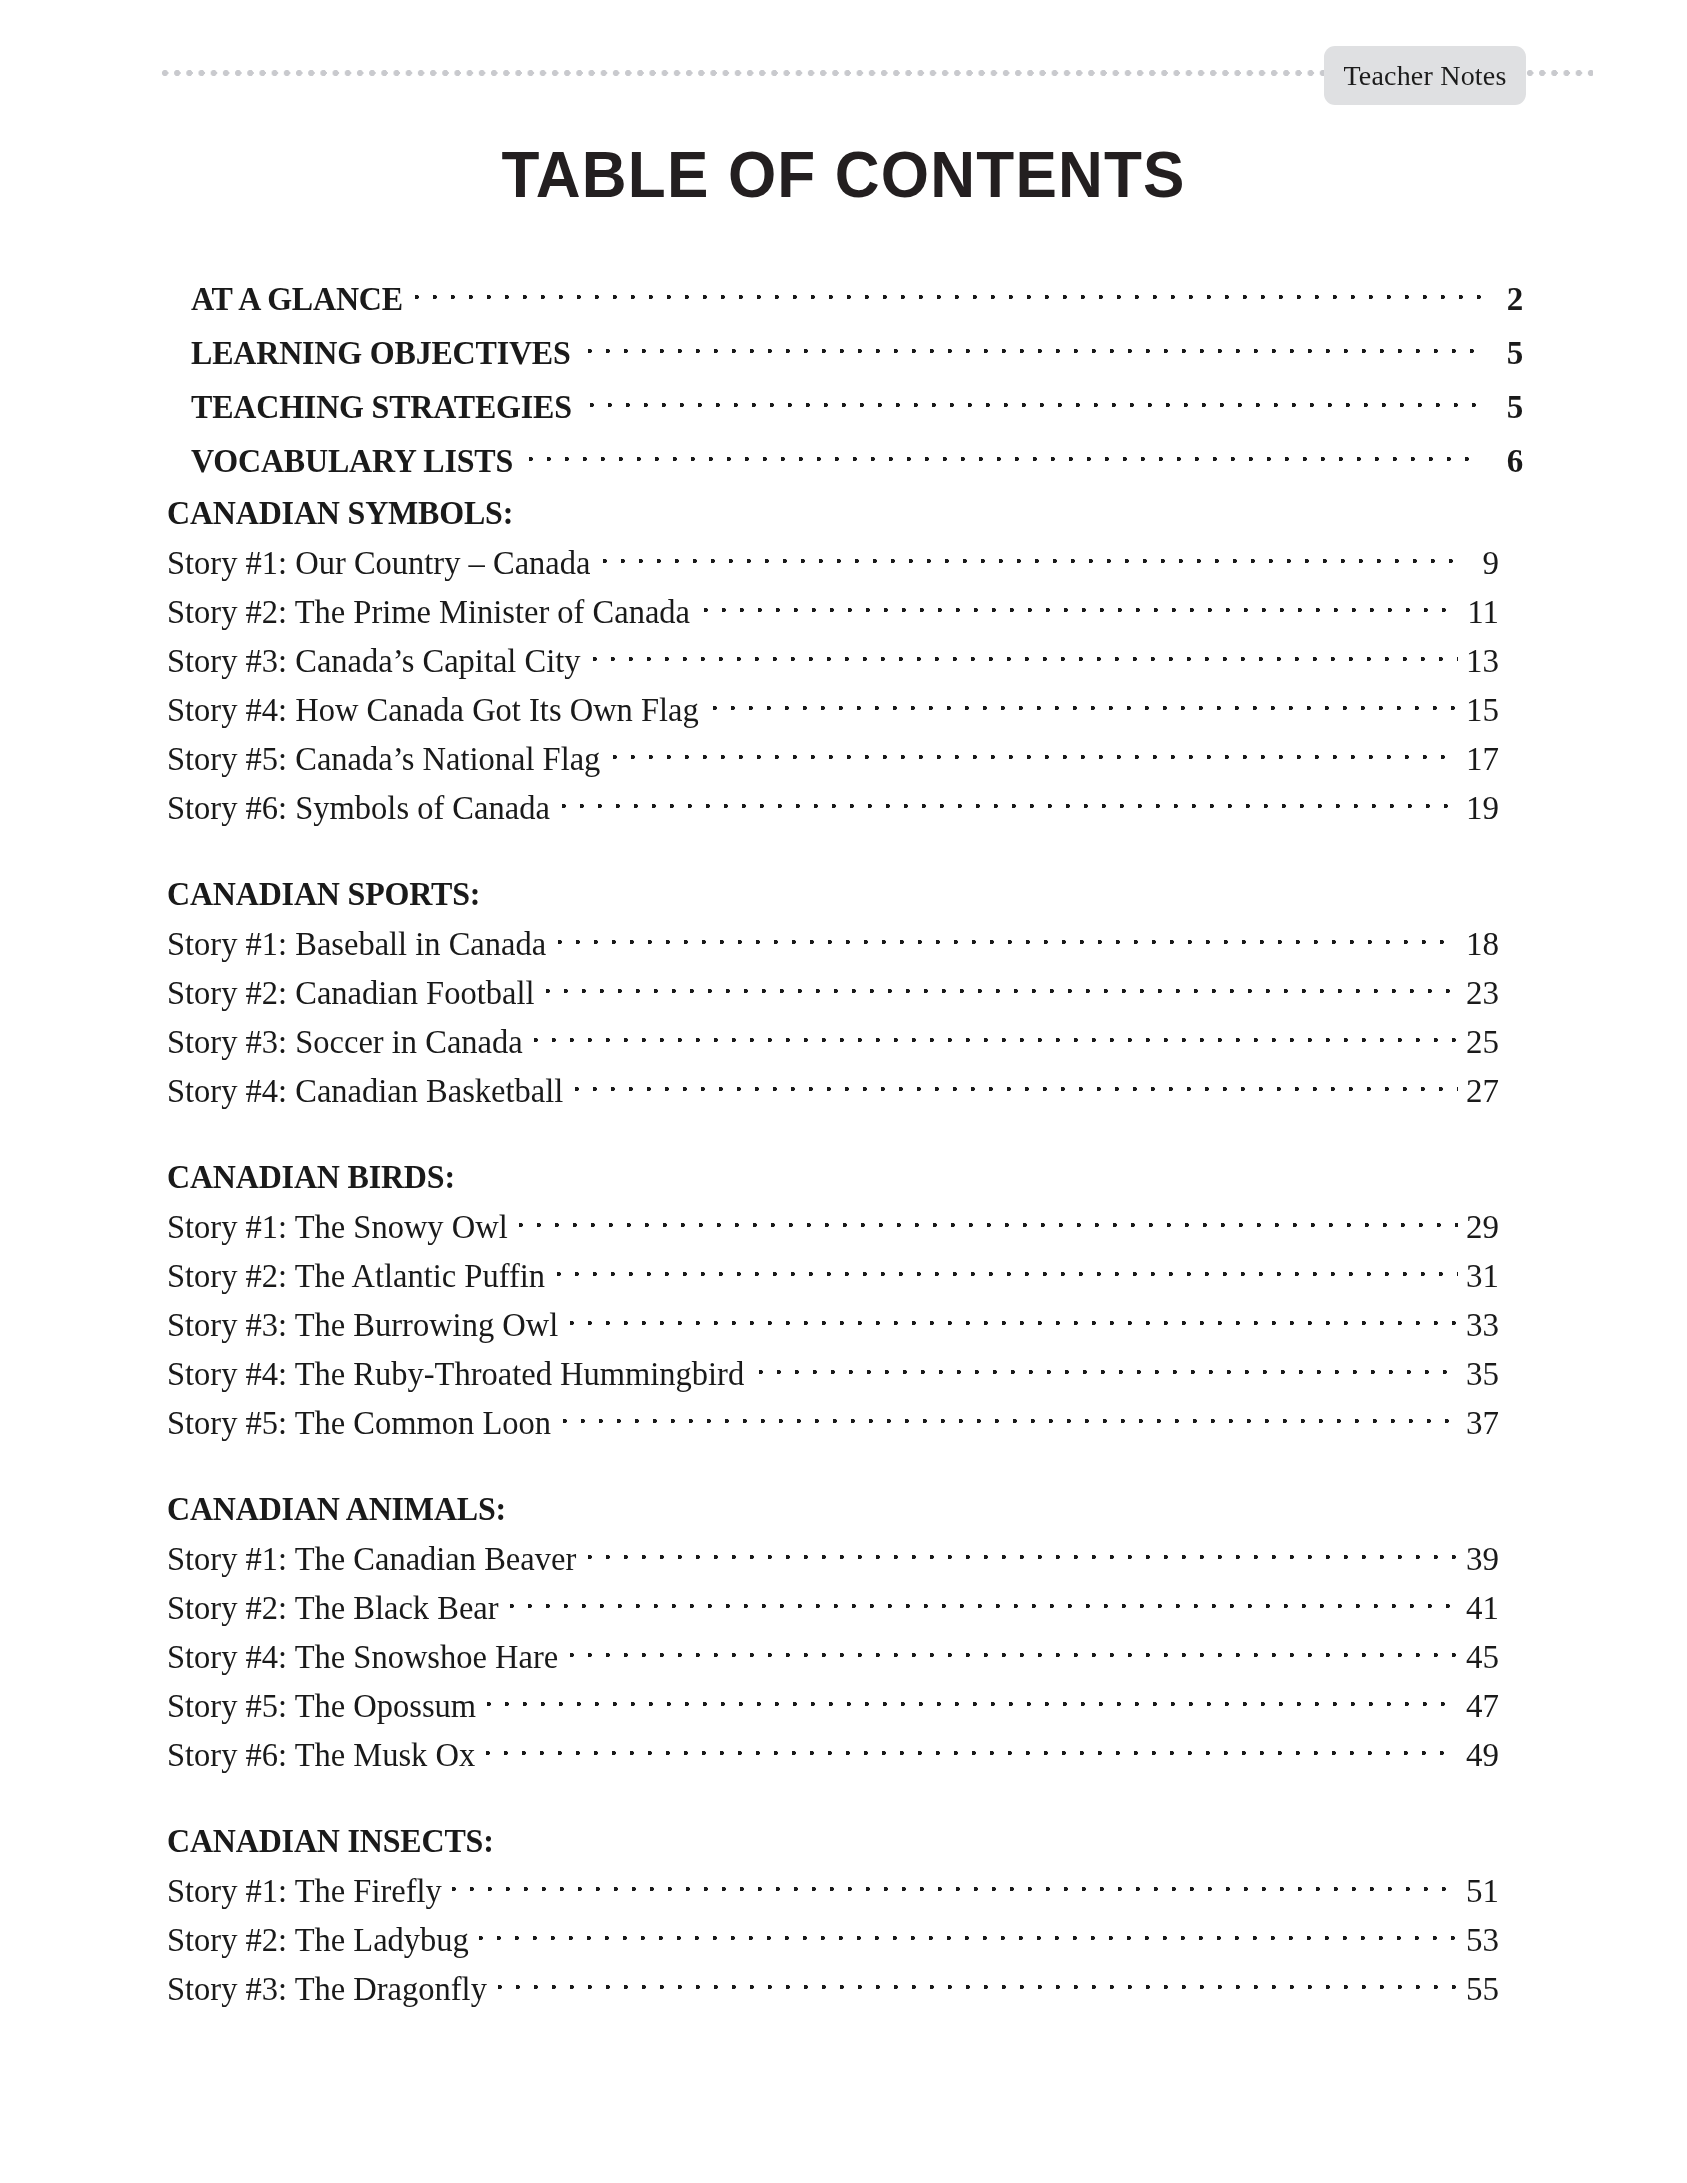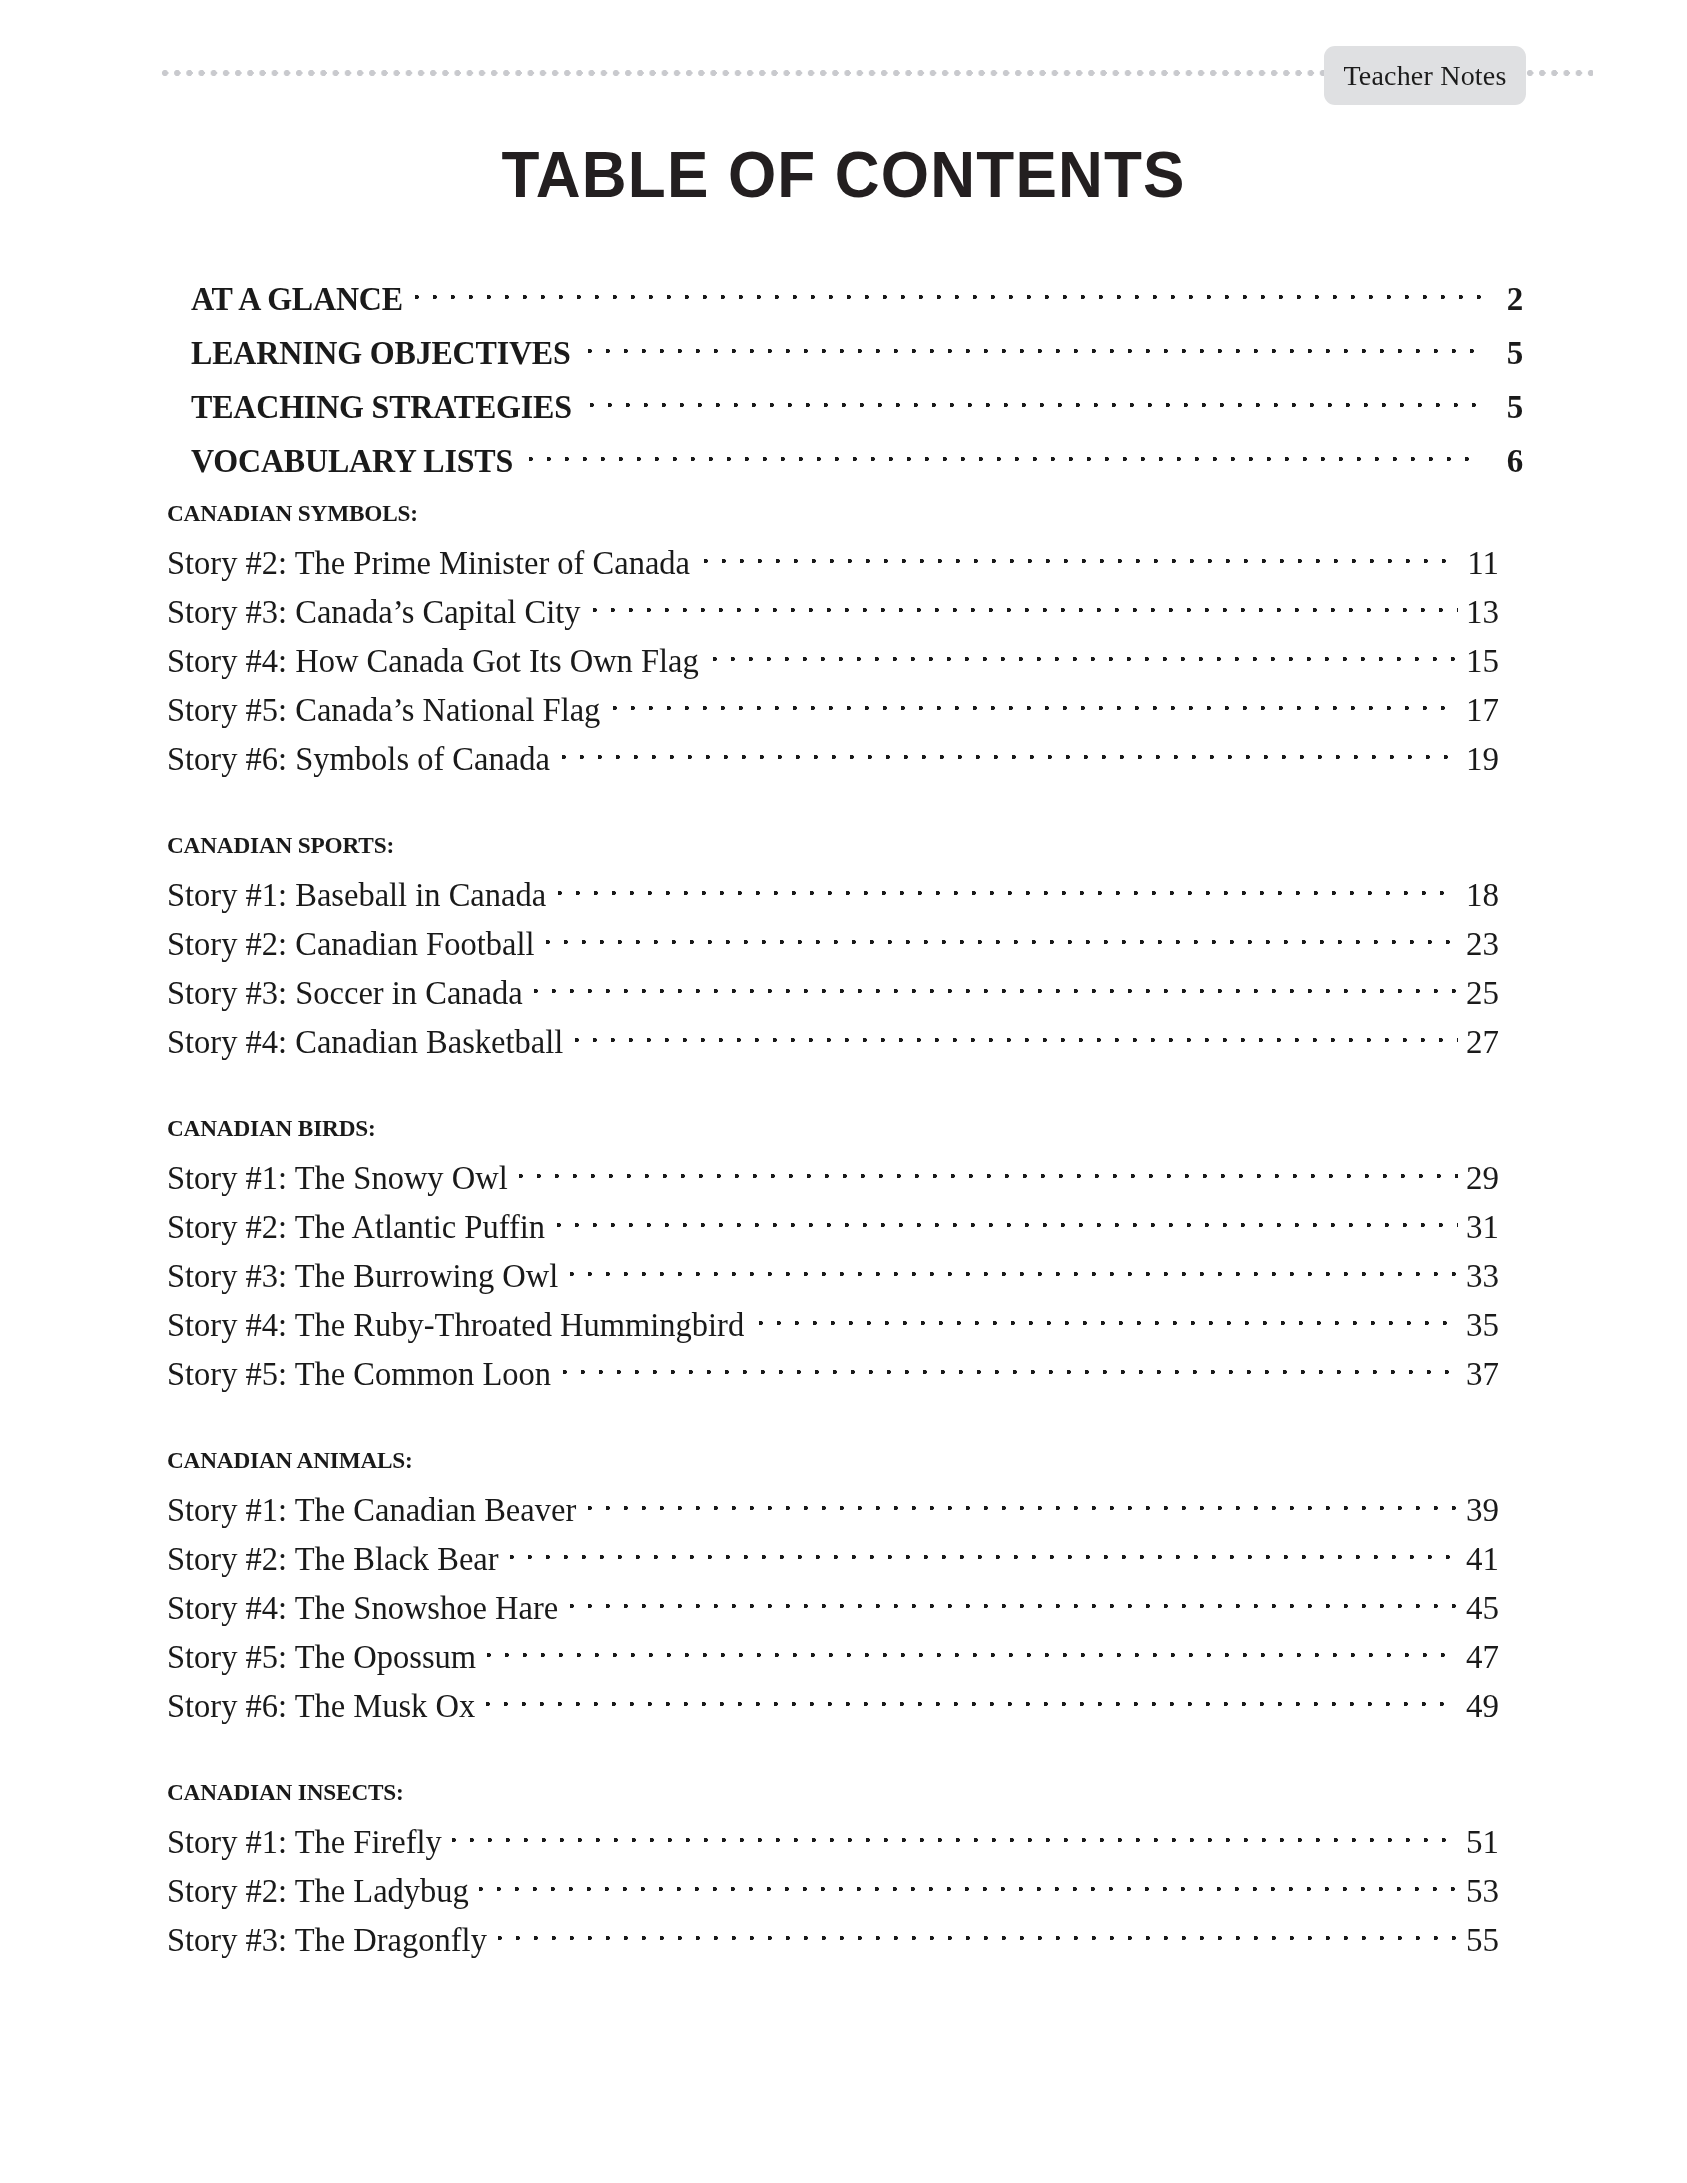--- a/index.html
+++ b/index.html
@@ -120,21 +120,21 @@
     font-size: 33px;
     line-height: 54px;
     letter-spacing: -0.2px;
     margin-left: 24px;
   }
   .major-entry .entry-title { transform: scaleX(0.97); transform-origin: left; }
 
   
   .section-heading {
     font-weight: bold;
-    font-size: 24px;
+    font-size: 33px;
     line-height: 51px;
     letter-spacing: -0.2px;
   }
   .section-heading span { display: inline-block; transform: scaleX(0.97); transform-origin: left; }
 
   
   .story-entry {
     font-weight: normal;
     font-size: 33px;
     line-height: 49px;
@@ -185,20 +185,25 @@
     <div class="toc-row major-entry">
       <span class="entry-title">VOCABULARY LISTS</span>
       <span class="leader"></span>
       <span class="entry-page">6</span>
     </div>
   </div>
 
   <div class="toc-block">
     <div class="section-heading"><span>CANADIAN SYMBOLS:</span></div>
     <div class="toc-row story-entry">
+      <span class="entry-title">Story #1: Our Country – Canada</span>
+      <span class="leader"></span>
+      <span class="entry-page">9</span>
+    </div>
+    <div class="toc-row story-entry">
       <span class="entry-title">Story #2: The Prime Minister of Canada</span>
       <span class="leader"></span>
       <span class="entry-page">11</span>
     </div>
     <div class="toc-row story-entry">
       <span class="entry-title">Story #3: Canada’s Capital City</span>
       <span class="leader"></span>
       <span class="entry-page">13</span>
     </div>
     <div class="toc-row story-entry">

